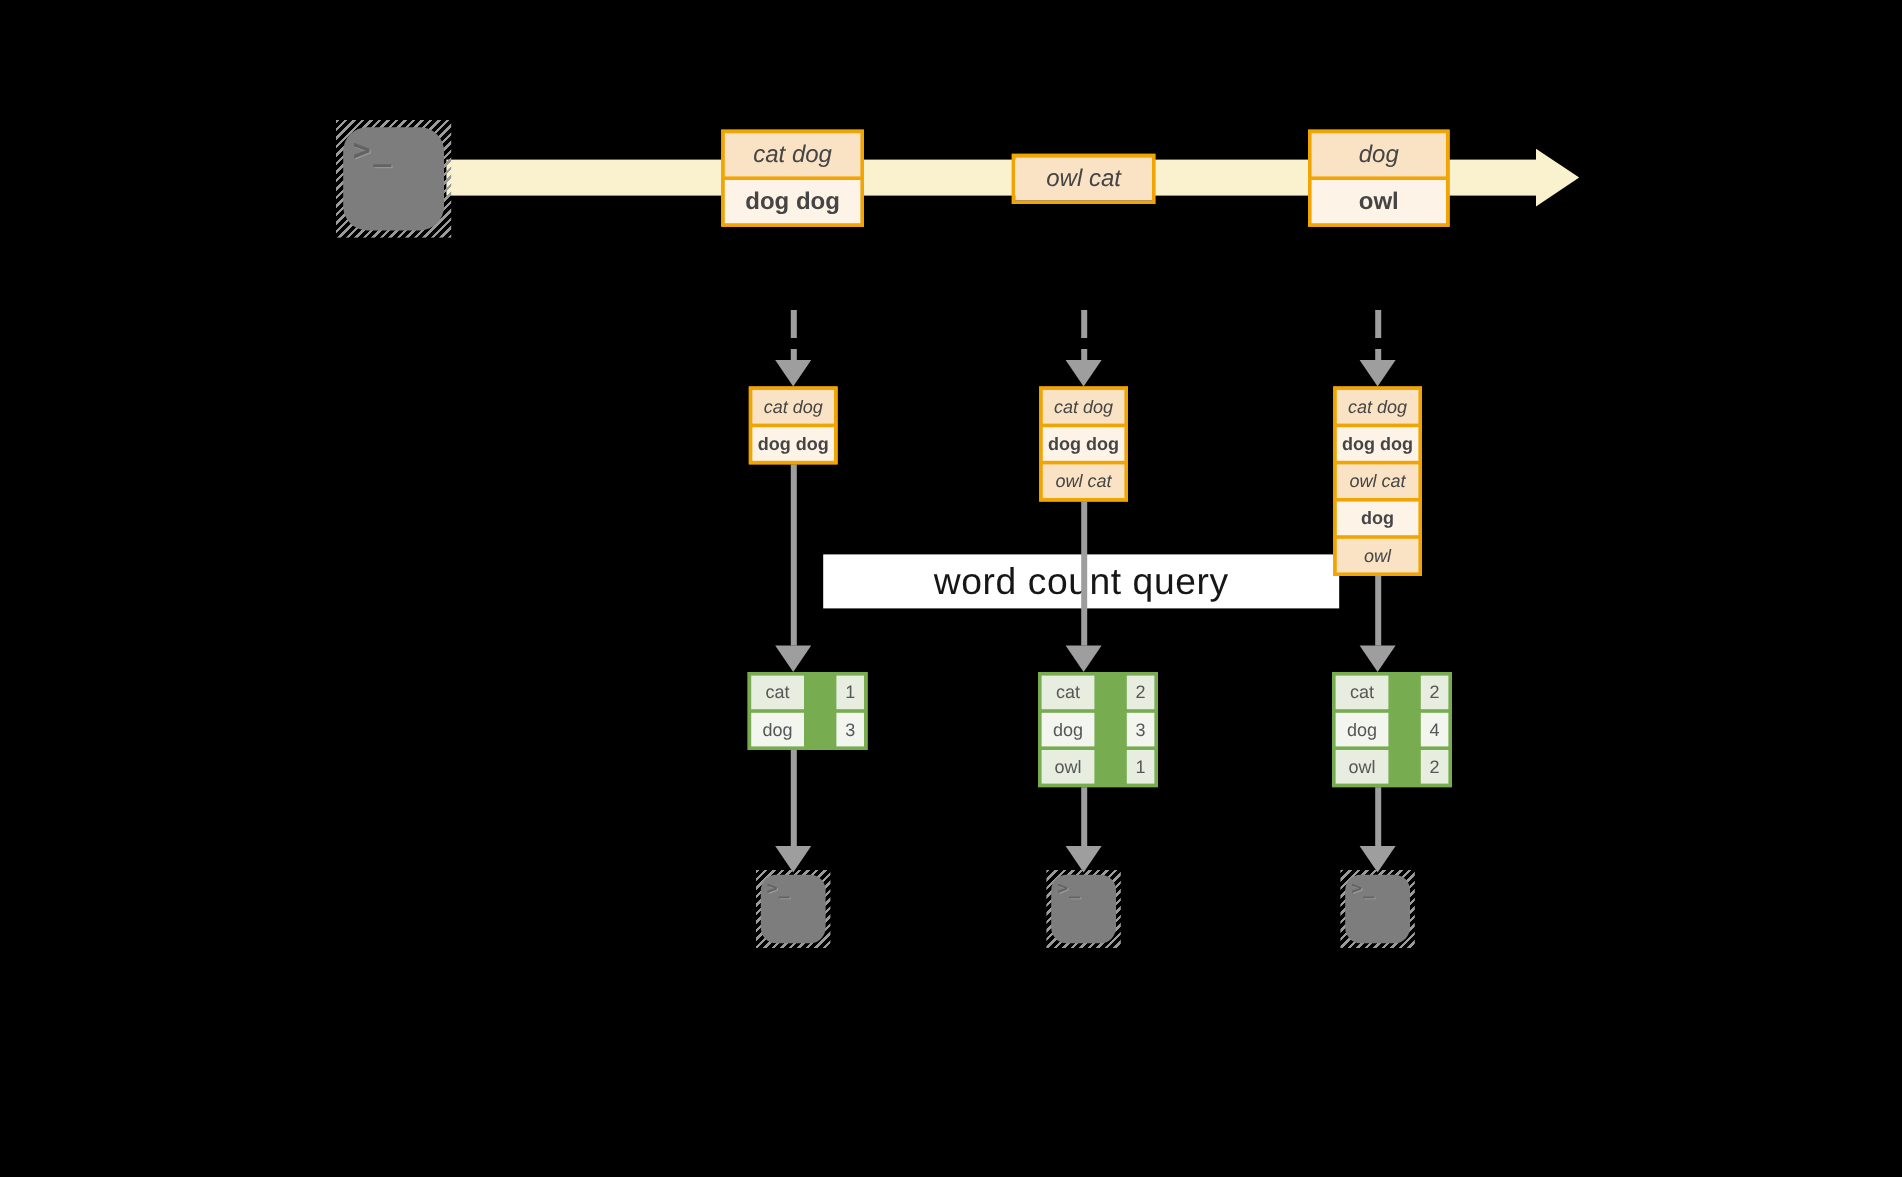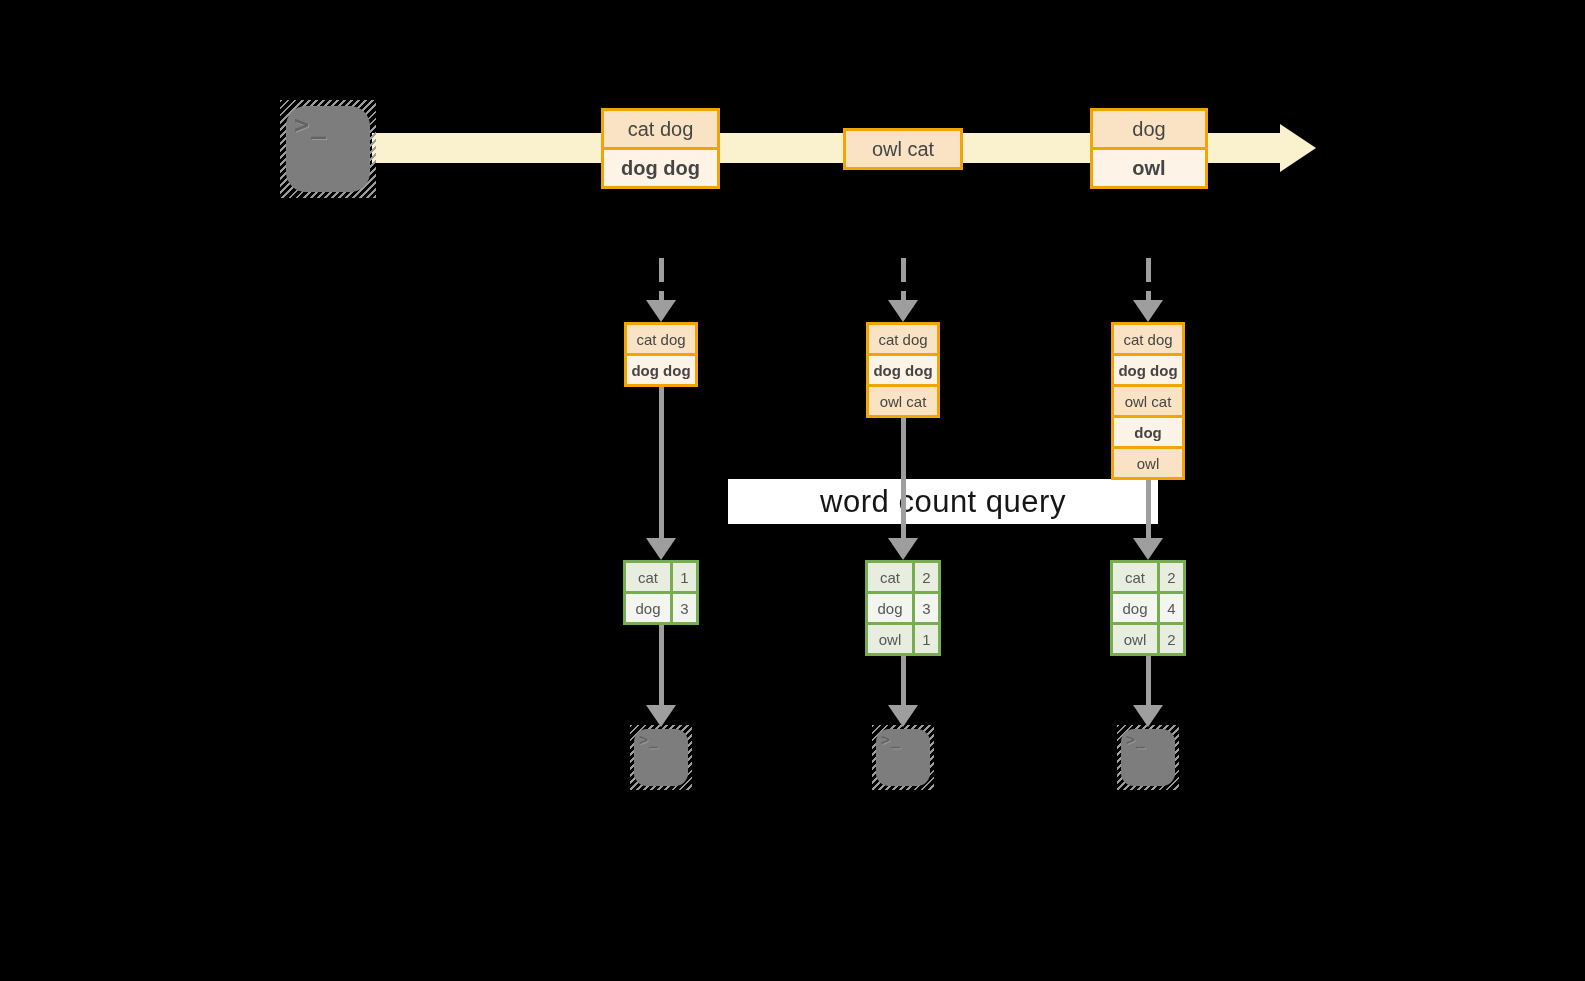--- a/index.html
+++ b/index.html
@@ -36,21 +36,21 @@
   .term-big .glyph{left:14px;top:10px;font-size:25px;}
   .term-sm{top:725px;width:62px;height:65px;}
   .term-sm .body{inset:4px;border-radius:13px;}
   .term-sm .glyph{left:9px;top:6px;font-size:15px;letter-spacing:1px;}
 
   
   .msg{position:absolute;z-index:3;border:3px solid var(--ob);background:var(--ob);}
   .msg .row{height:36px;display:flex;align-items:center;justify-content:center;
             font-size:20px;color:var(--txt);}
   .msg .row + .row{margin-top:3px;}
-  .fd{background:var(--od);} .fl{background:var(--ol);font-weight:bold;}
+  .fd{background:var(--od);font-style:italic;} .fl{background:var(--ol);font-weight:bold;}
 
   
   .dash-arrow{position:absolute;top:258px;width:30px;z-index:2;display:flex;flex-direction:column;align-items:center;}
   .dash-line{width:5px;height:42px;
              background:repeating-linear-gradient(to bottom,var(--ar) 0 24px,transparent 24px 33px);}
   .head{width:0;height:0;border-left:15px solid transparent;border-right:15px solid transparent;
         border-top:22px solid var(--ar);}
 
   
   .stack{position:absolute;top:322px;width:68px;z-index:3;border:3px solid var(--ob);background:var(--ob);}
@@ -58,27 +58,27 @@
               font-size:15px;color:var(--txt);}
   .stack .row + .row{margin-top:3px;}
 
   
   .sol{position:absolute;width:5px;background:var(--ar);z-index:2;}
   .sol-head{position:absolute;width:0;height:0;z-index:2;
             border-left:15px solid transparent;border-right:15px solid transparent;
             border-top:22px solid var(--ar);}
 
   
-  .banner{position:absolute;left:728px;top:462px;width:430px;height:45px;background:#fff;z-index:1;
-          display:flex;align-items:center;justify-content:center;margin-top:17px;}
+  .banner{position:absolute;left:686px;top:462px;width:430px;height:45px;background:#fff;z-index:1;
+          display:flex;align-items:center;justify-content:center;}
   .banner span{font-size:31px;color:#161616;letter-spacing:0.5px;}
 
   
   .wct{position:absolute;top:560px;z-index:3;border:3px solid var(--gb);background:var(--gb);}
-  .wct .trow{display:flex;}
+  .wct .trow{display:flex;gap:24px;}
   .wct .trow + .trow{margin-top:3px;}
   .wct .w{width:44px;height:28px;display:flex;align-items:center;justify-content:center;
           font-size:15px;color:#575757;}
   .wct .n{width:23px;height:28px;margin-left:3px;display:flex;align-items:center;justify-content:center;
           font-size:15px;color:#575757;}
 </style>
 </head>
 <body>
 
 <div id="canvas">

